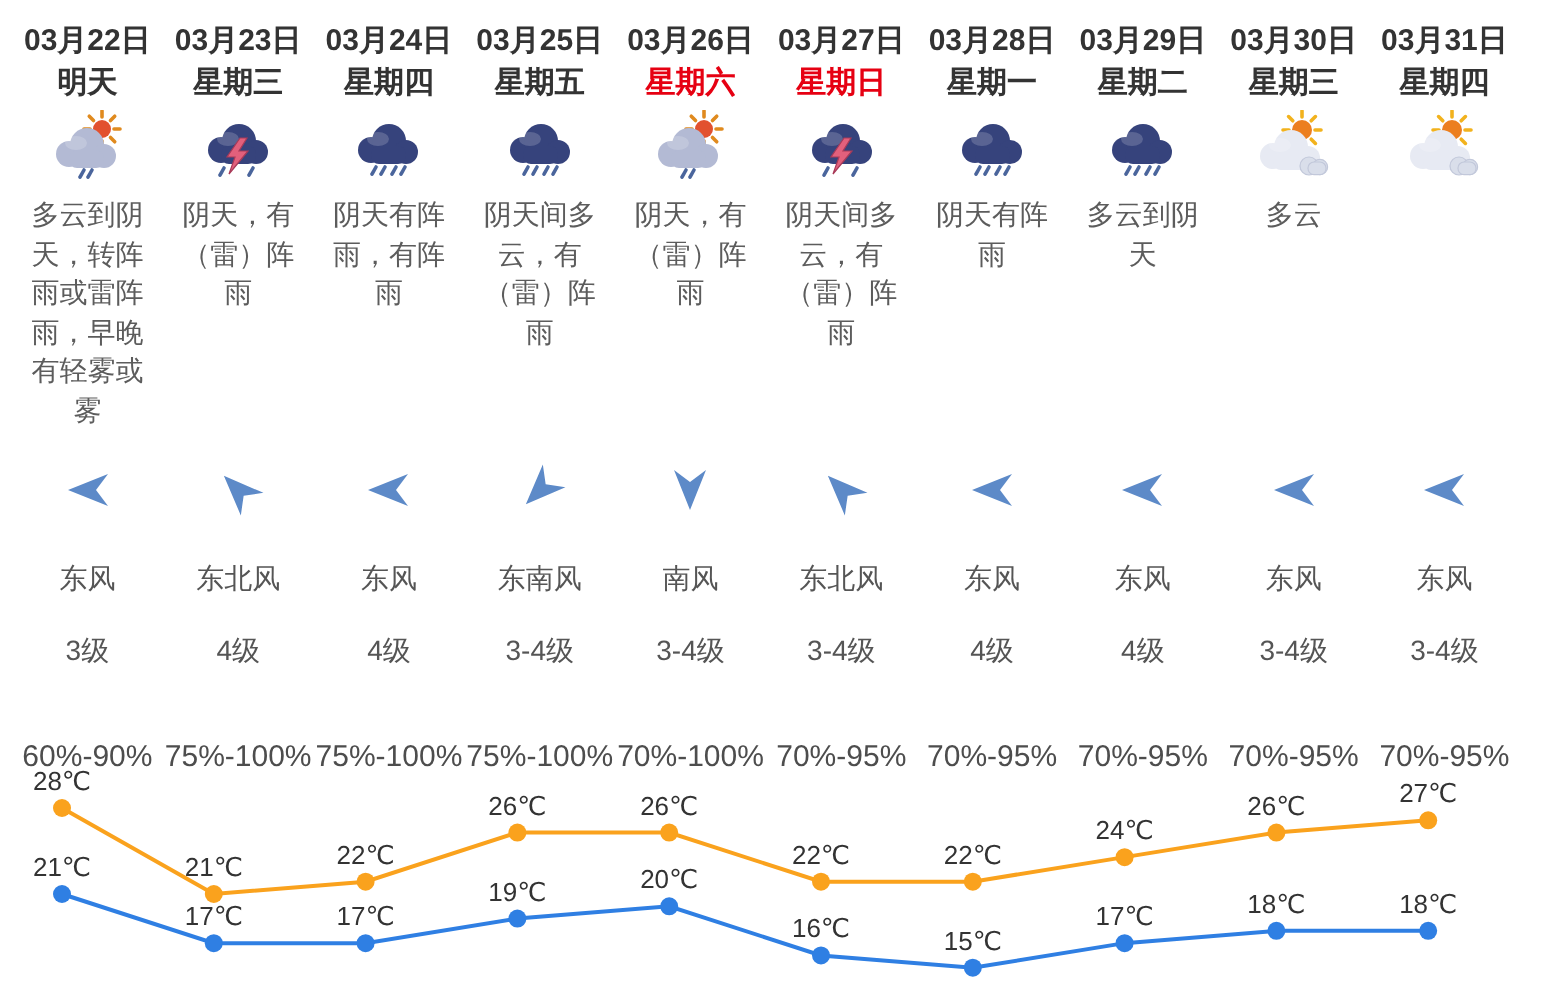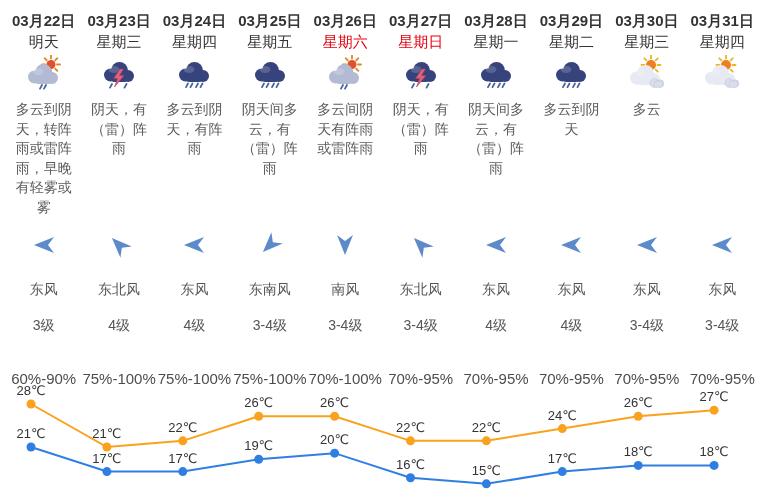--- a/index.html
+++ b/index.html
@@ -10,24 +10,24 @@
   .row{position:absolute;left:6px;width:754px;display:grid;grid-template-columns:repeat(10,75.4px);}
   .cell{display:flex;flex-direction:column;align-items:center;justify-content:flex-start;text-align:center;}
   .row-dates{top:12px;}
   .row-weeks{top:33px;}
   .row-icons{top:55px;}
   .row-descs{top:100px;}
   .row-arrows{top:235px;}
   .row-winds{top:263px;}
   .row-hums{top:350px;margin-top:20px;}
   .date{font-size:15px;font-weight:bold;color:#333333;line-height:18px;}
-  .week{font-size:15px;font-weight:normal;color:#333333;line-height:18px;}
+  .week{font-size:15px;font-weight:bold;color:#333333;line-height:18px;}
   .week.red{color:#e60012;}
   .icon{width:40px;height:38px;}
-  .desc{font-size:14px;color:#5c5c5c;line-height:19.5px;width:60px;word-break:break-all;}
+  .desc{font-size:14px;color:#5c5c5c;line-height:19.5px;width:60px;word-break:break-all;font-family:Liberation Mono, monospace;}
   .arrow{width:24px;height:20px;display:block;}
   .windline{font-size:14px;color:#555555;line-height:20px;margin-top:16px;}
   .hum{font-size:15px;color:#4d4d4d;line-height:18px;}
   #chart{position:absolute;top:383px;left:0;width:774px;height:112px;}
   .chart-label{font-size:13px;fill:#333333;}
 </style>
 </head>
 <body>
 
 <div class="app">
@@ -264,33 +264,33 @@
       </div>
     </div>
   <div class="row row-descs" id="row-descs">
       <div class="cell">
         <div class="desc">多云到阴天，转阵雨或雷阵雨，早晚有轻雾或雾</div>
       </div>
       <div class="cell">
         <div class="desc">阴天，有（雷）阵雨</div>
       </div>
       <div class="cell">
-        <div class="desc">多云到阴天，有阵雨</div>
+        <div class="desc">阴天有阵雨，有阵雨</div>
       </div>
       <div class="cell">
         <div class="desc">阴天间多云，有（雷）阵雨</div>
       </div>
       <div class="cell">
-        <div class="desc">多云间阴天有阵雨或雷阵雨</div>
-      </div>
-      <div class="cell">
         <div class="desc">阴天，有（雷）阵雨</div>
       </div>
       <div class="cell">
         <div class="desc">阴天间多云，有（雷）阵雨</div>
+      </div>
+      <div class="cell">
+        <div class="desc">阴天有阵雨</div>
       </div>
       <div class="cell">
         <div class="desc">多云到阴天</div>
       </div>
       <div class="cell">
         <div class="desc">多云</div>
       </div>
     </div>
   <div class="row row-arrows" id="row-arrows">
       <div class="cell">

